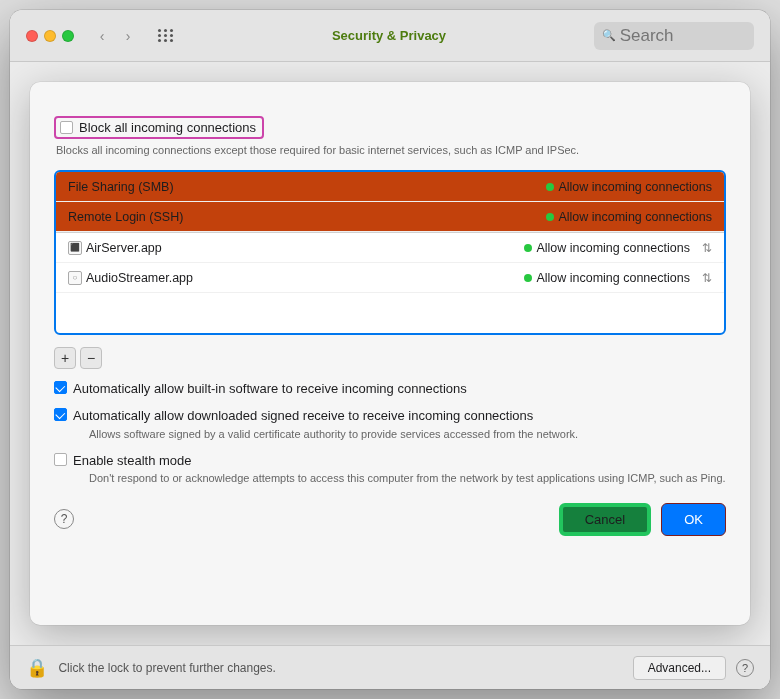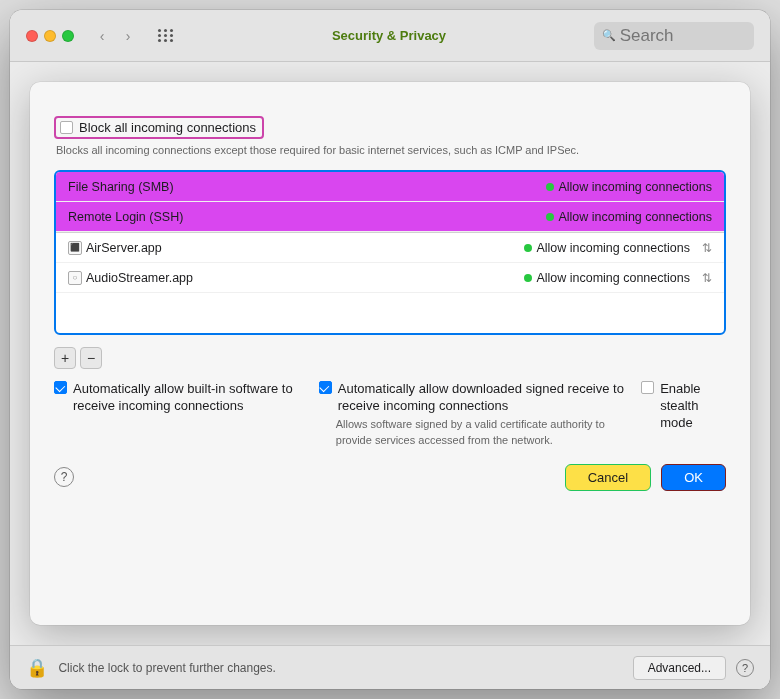--- a/index.html
+++ b/index.html
@@ -207,21 +207,21 @@
       padding: 6px 12px;
       border-bottom: 1px solid #f0f0f0;
       min-height: 30px;
     }
 
     .fw-row:last-child {
       border-bottom: none;
     }
 
     .fw-row.system {
-      background: #d946ef;
+      background: #c2410c;
     }
 
     .fw-row.app {
       background: white;
     }
 
     .fw-app-name {
       flex: 1;
       font-size: 12.5px;
       display: flex;
@@ -285,39 +285,40 @@
       cursor: pointer;
       font-size: 14px;
       font-weight: 300;
       color: #333;
       line-height: 1;
     }
 
     
     .options-section {
       display: flex;
+      flex-direction: column;
       gap: 10px;
     }
 
     .option-item {
       display: flex;
       flex-direction: column;
       gap: 2px;
     }
 
     .option-label-row {
       display: flex;
       align-items: flex-start;
       gap: 6px;
     }
 
     .option-description {
       font-size: 11px;
       color: #666;
-      margin-left: 17px;
+      margin-left: 35px;
       line-height: 1.4;
     }
 
     .option-label-text {
       font-size: 13px;
       line-height: 1.3;
     }
 
     
     .dialog-buttons {
@@ -349,22 +350,22 @@
     .btn {
       padding: 5px 22px;
       border-radius: 6px;
       border: none;
       cursor: pointer;
       font-size: 13px;
       font-weight: 400;
     }
 
     .btn-cancel {
-      background: #fde047;
-      border: 1px solid #22c55e;
+      background: #15803d;
+      border: 4px solid #22c55e;
       color: #1d1d1f;
       margin-left: 6px;
     }
 
     .btn-ok {
       background: #0077ff;
       color: white;
       border: 1px solid #7f1d1d;
       font-weight: 500;
     }
@@ -556,20 +557,21 @@
             <span class="option-label-text">Automatically allow downloaded signed receive to receive incoming connections</span>
           </div>
           <div class="option-description">Allows software signed by a valid certificate authority to provide services accessed from the network.</div>
         </div>
 
         <div class="option-item">
           <div class="option-label-row">
             <div class="checkbox"></div>
             <span class="option-label-text">Enable stealth mode</span>
           </div>
+          <div class="option-description">Don't respond to or acknowledge attempts to access this computer from the network by test applications using ICMP, such as Ping.</div>
         </div>
 
       </div>
 
       <div class="dialog-buttons">
         <button class="help-btn">?</button>
         <div class="btn-group">
           <button class="btn btn-cancel">Cancel</button>
           <button class="btn btn-ok">OK</button>
         </div>

